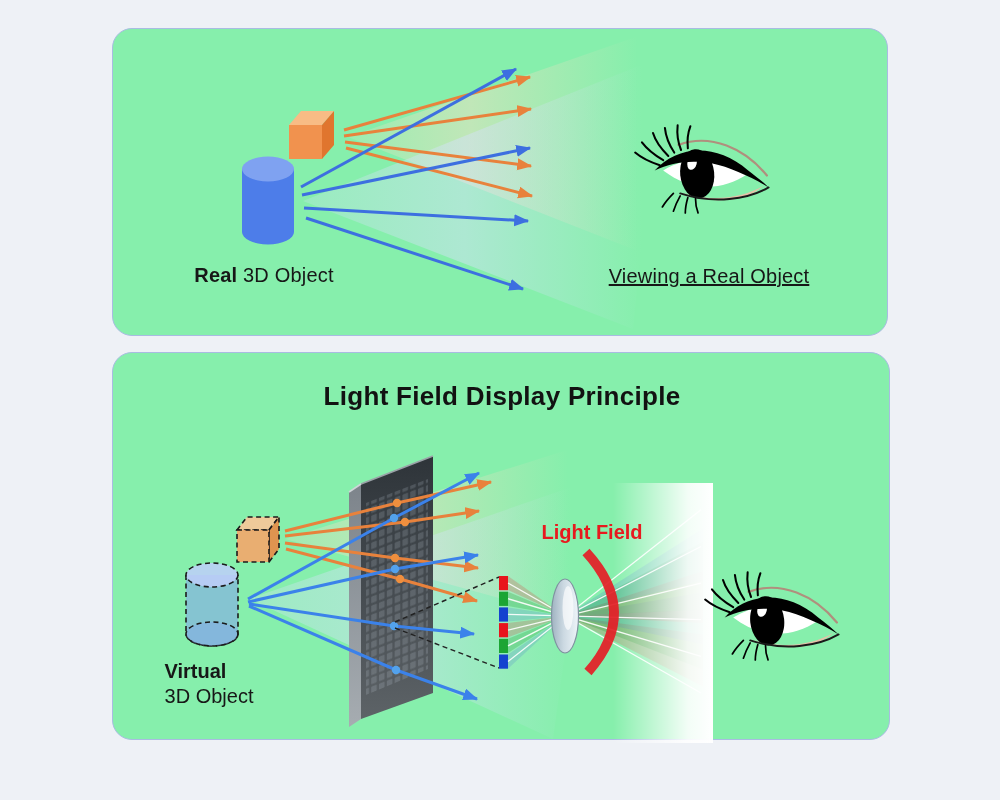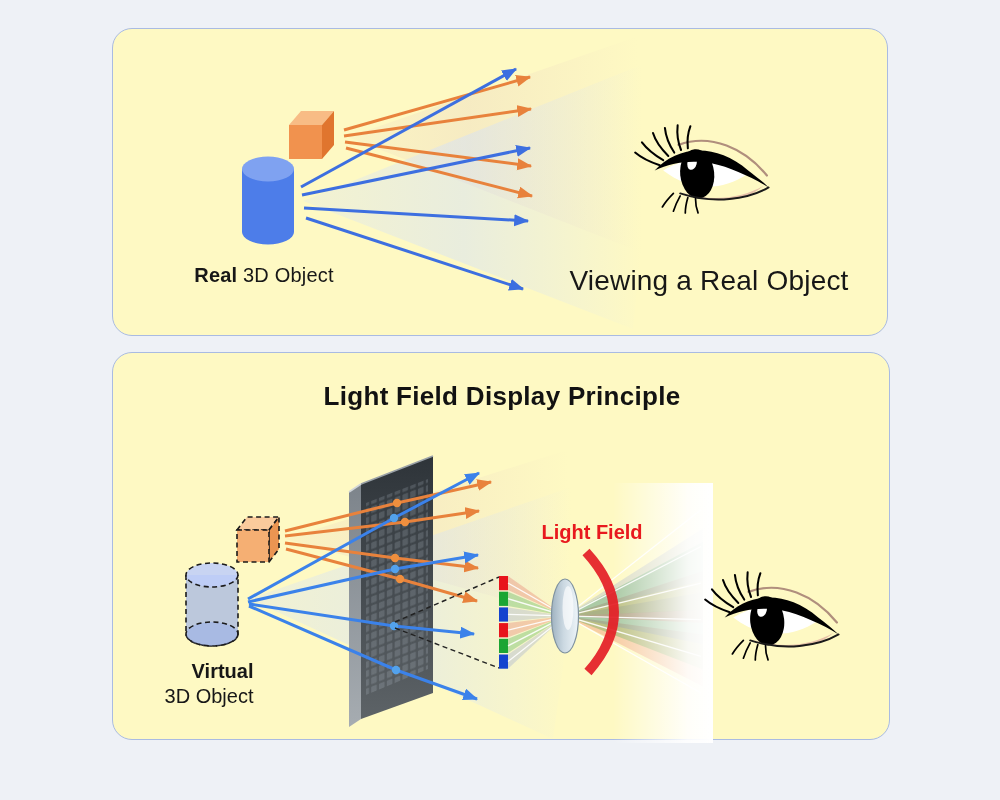--- a/index.html
+++ b/index.html
@@ -2,38 +2,38 @@
 <html><head>
 <meta charset="utf-8">
 <style>
   html,body{margin:0;padding:0;}
   body{
     width:1000px;height:800px;position:relative;overflow:hidden;
     background:#eef1f6;
     font-family:"Liberation Sans",sans-serif;
   }
   .panel{
-    position:absolute;background:#fef9c3;
+    position:absolute;background:#86efac;
     border:1.5px solid #a9bbe2;border-radius:20px;
     box-sizing:border-box;
   }
   #panel-top{left:112px;top:28px;width:776px;height:308px;}
   #panel-bottom{left:112px;top:352px;width:778px;height:388px;}
   .panel svg{position:absolute;left:0;top:0;}
   .lbl{position:absolute;color:#171717;white-space:nowrap;transform:translateX(-50%);}
-  .caption{font-size:28px;letter-spacing:.2px;}
+  .caption{font-size:20px;letter-spacing:.2px;text-decoration:underline;}
   .obj-label{font-size:20px;letter-spacing:.2px;}
   .bold{font-weight:700;}
   #title-bottom{
     font-size:26px;font-weight:700;letter-spacing:.3px;color:#121212;
     left:389px;top:28px;
   }
   #label-real{left:151px;top:235px;}
   #label-viewing{left:596px;top:236px;}
-  #label-virtual{left:96px;top:306px;text-align:right;font-size:20px;line-height:25px;}
+  #label-virtual{left:96px;top:306px;text-align:left;font-size:20px;line-height:25px;}
   #label-lightfield{left:479px;top:160px;font-size:20px;font-weight:700;color:#e8191e;margin-top:8px;}
 </style>
 </head>
 <body>
 
 <svg width="0" height="0" style="position:absolute" aria-hidden="true">
   <defs>
     <g id="eyeShape">
 
       <path d="M -30,-26 C 8,-40 48,-22 74,10" fill="none" stroke="#b08f7d" stroke-width="2.6" stroke-linecap="round"></path>

